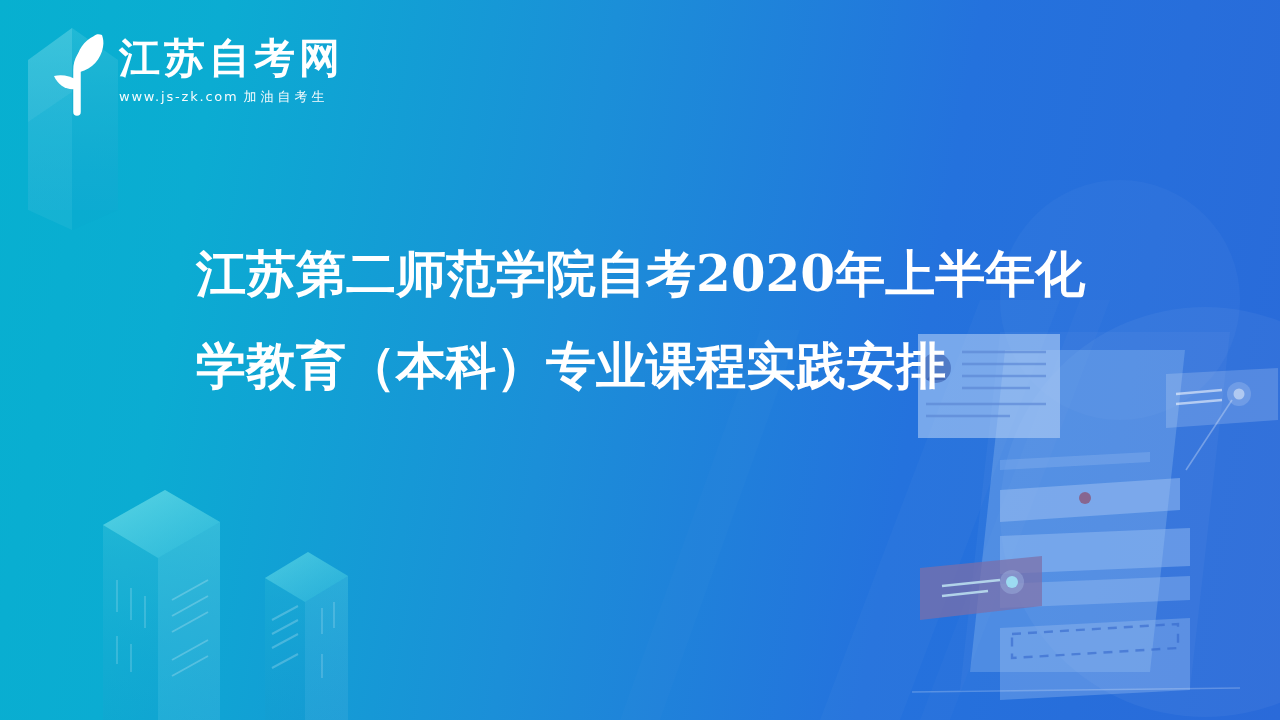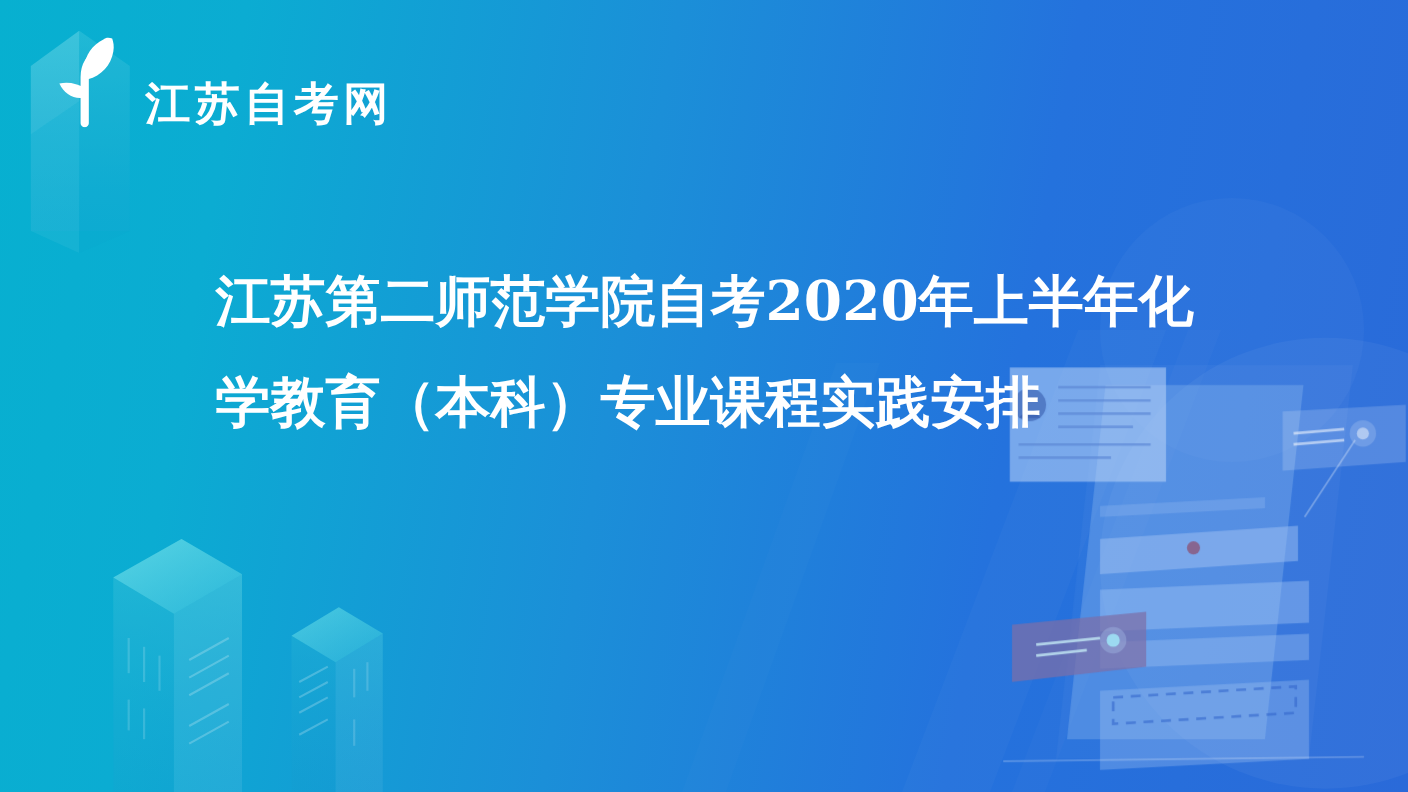--- a/index.html
+++ b/index.html
@@ -17,22 +17,22 @@
   }
 
   
   .bg { position:absolute; inset:0; overflow:hidden; }
   .bg svg { position:absolute; inset:0; display:block; }
 
   
   .logo {
     position:absolute;
     left:36px; top:24px;
-    display:flex; align-items:flex-end;
-    gap:14px;
+    display:flex; align-items:center;
+    gap:1px;
     z-index:8;
   }
   .logo-mark { width:82px; height:92px; flex:0 0 auto; }
   .logo-text { display:flex; flex-direction:column; justify-content:center; padding-top:2px; }
   .logo-title {
     font-family:"DejaVu Sans", sans-serif;
     font-size:41px;
     font-weight:700;
     color:#ffffff;
     letter-spacing:4px;
@@ -207,18 +207,21 @@
   </div>
 
   <div class="logo">
     <svg class="logo-mark" viewBox="0 0 82 92">
       <path d="M41 88 L41 46 C41 36 46 27 56 22" fill="none" stroke="#ffffff" stroke-width="7.5" stroke-linecap="round"></path>
       <path d="M41 56 C34 52 26 50 18 52 C22 61 30 66 39 65 C41 62 42 59 41 56 Z" fill="#ffffff"></path>
       <path d="M58 12 C48 17 41 26 41 38 C41 42 42 45 44 48 C56 45 65 35 67 23 C68 18 67 14 66 11 C63 10 60 10 58 12 Z" fill="#ffffff"></path>
     </svg>
     <div class="logo-text">
       <div class="logo-title">江苏自考网</div>
+      <div class="logo-sub">
+        <span>www.js-zk.com</span><span class="cn">加油自考生</span>
+      </div>
     </div>
   </div>
 
   <h1 class="headline">江苏第二师范学院自考2020年上半年化学教育（本科）专业课程实践安排</h1>
 
 </div>
 
 </body></html>

